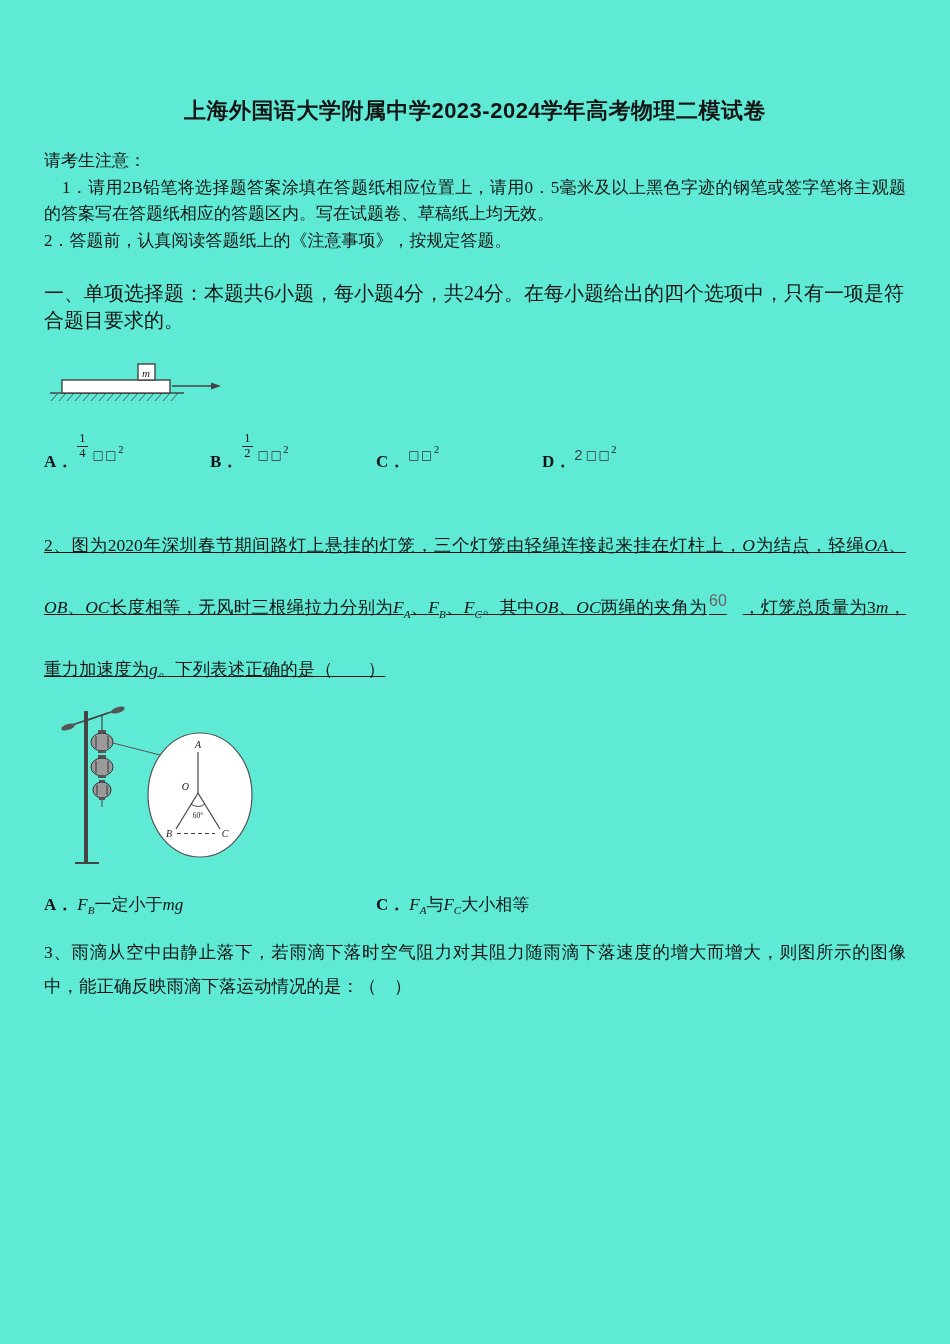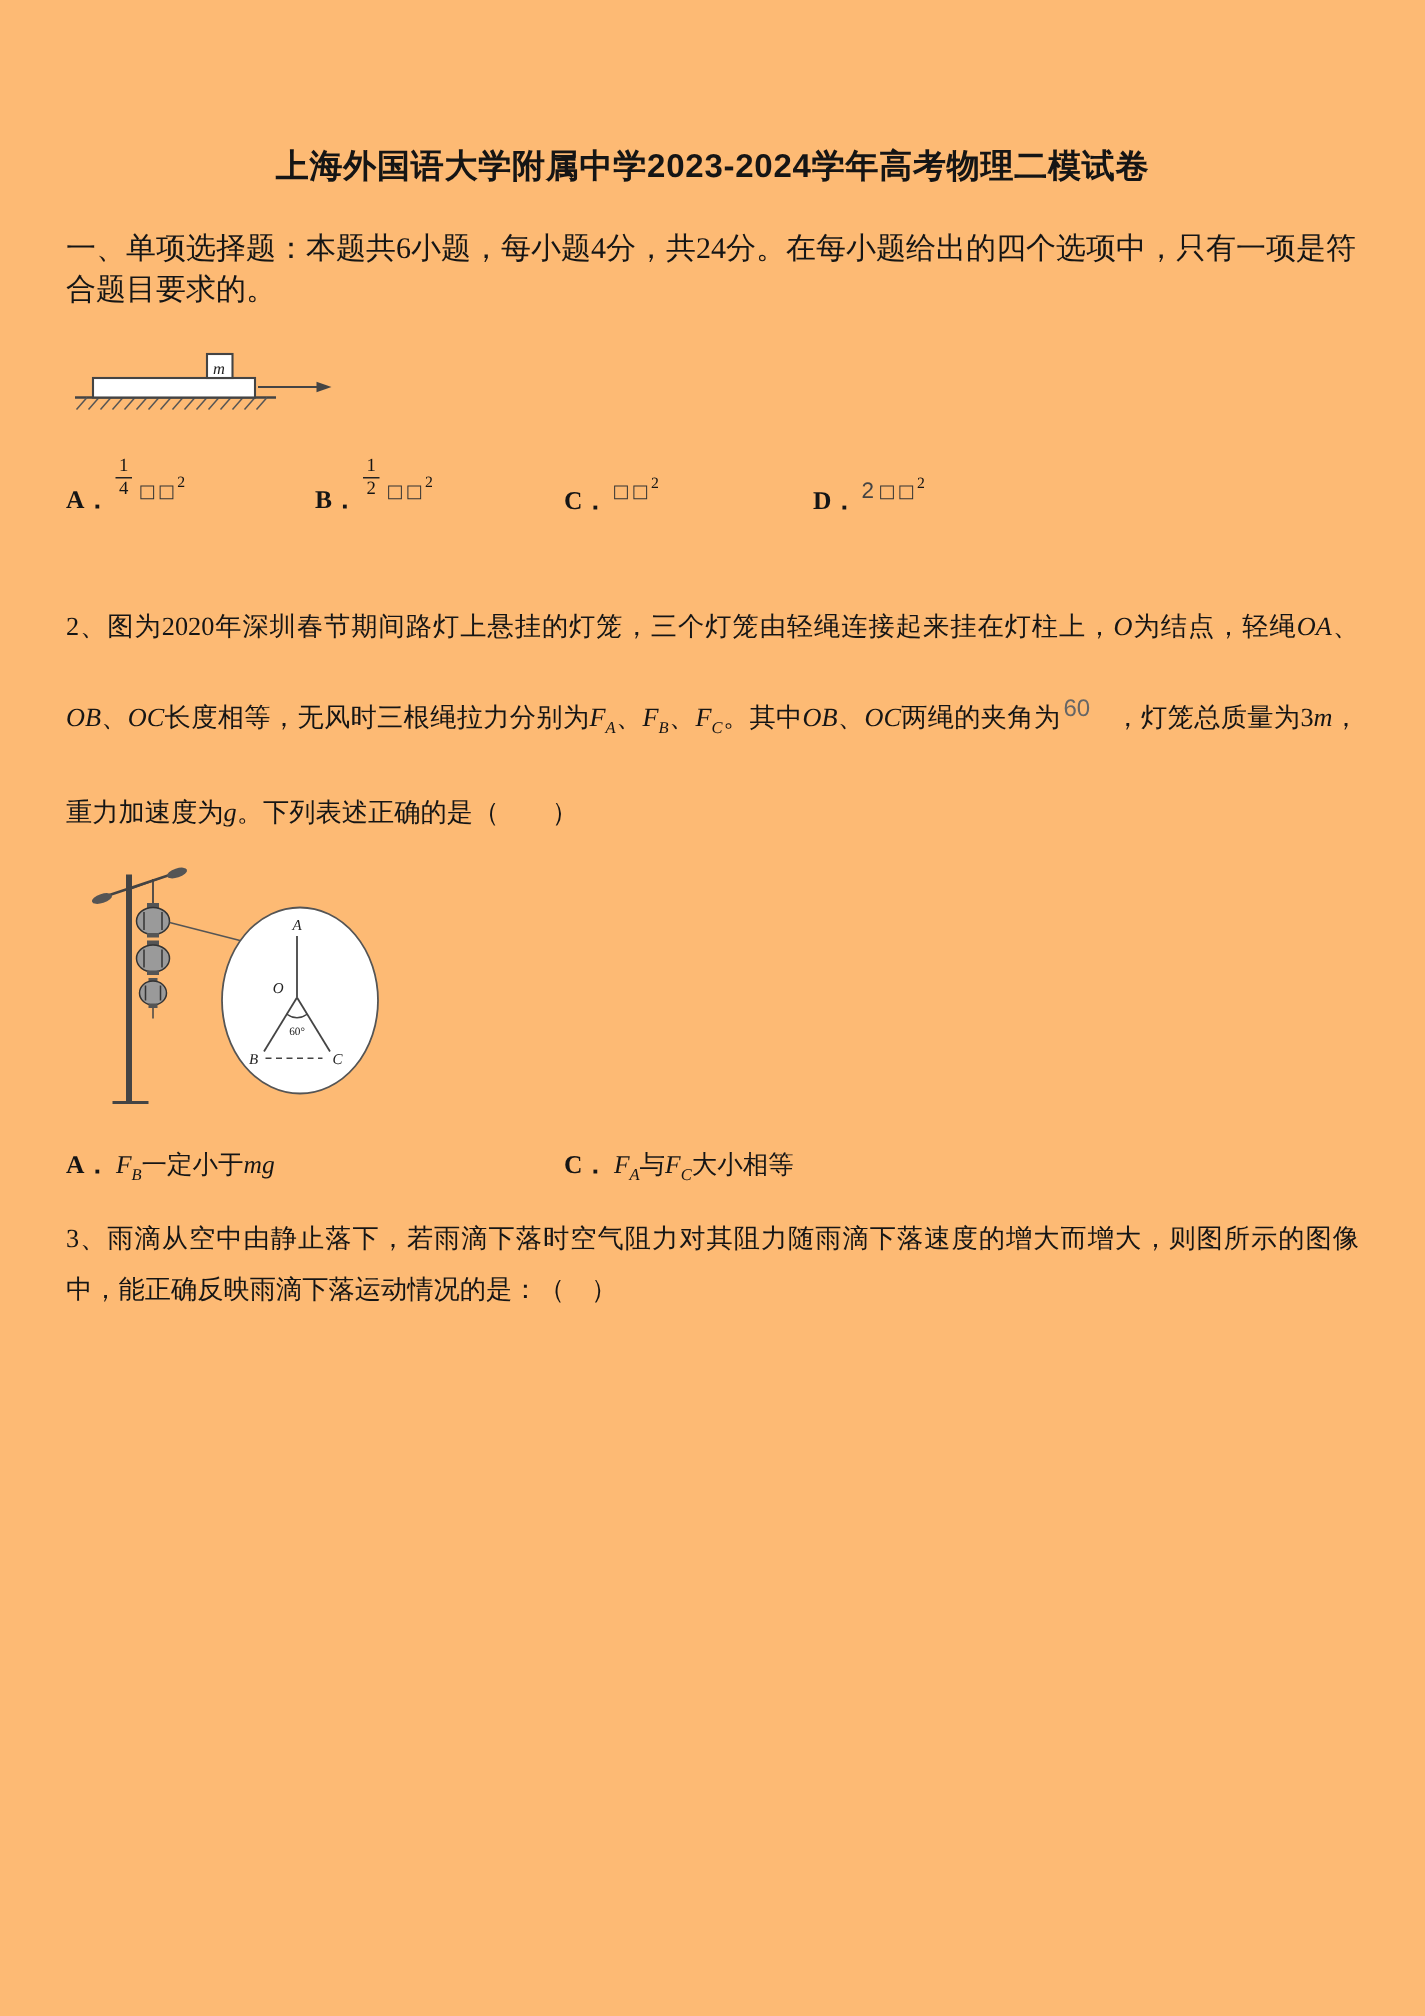--- a/index.html
+++ b/index.html
@@ -1,34 +1,34 @@
 <!DOCTYPE html>
 <html><head>
 <meta charset="utf-8">
 <style>
   * { box-sizing: border-box; }
   html, body { margin: 0; padding: 0; background: #ffffff; }
   .page {
-    width: 950px; height: 1344px; margin: 0 auto; background: #fdba74;
+    width: 950px; height: 1344px; margin: 0 auto; background: #5eead4;
     font-family: "Liberation Serif", "DejaVu Serif", serif;
     color: #151515; overflow: hidden; position: relative;
     padding: 96px 44px 0 44px;
   }
   .title {
     font-family: "Liberation Sans", "DejaVu Sans", sans-serif;
     font-size: 22px; font-weight: 700; text-align: center;
     margin: 0 0 22px 0; letter-spacing: 0.5px;
   }
   .notice { font-size: 17px; line-height: 26.5px; }
   .notice p { margin: 0; text-align: justify; }
   .notice .n1 { text-indent: 18px; }
   .section { font-size: 20px; margin: 26px 0 0 0; }
   .qtext { font-size: 17.5px; margin: 0; text-align: justify; }
   .q1text { line-height: 70px; margin-top: 4px; }
-  .q2text { line-height: 56px; margin-top: 44px; }
+  .q2text { line-height: 56px; margin-top: 44px; text-decoration: underline; }
   .q3text { line-height: 34px; margin-top: 18px; }
   .tofu { display: inline-block; font-size: 11px; vertical-align: 5px; margin: 0 1px; color: #333; font-family: "DejaVu Sans", sans-serif; }
   sub { font-size: 11px; }
   .deg60 {
     font-size: 16px; color: #666; font-family: "Liberation Sans", sans-serif;
     vertical-align: 7px; margin: 0 16px 0 2px;
   }
   .fig1 { display: block; margin: 10px 0 0 2px; }
   .fig2 { display: block; margin: 2px 0 0 14px; }
   .q1opts { display: flex; margin-top: 24px; font-size: 17px; align-items: flex-end; }
@@ -51,20 +51,25 @@
   .q2opt .opt-label { margin-right: 4px; }
   svg text { font-family: "Liberation Serif", "DejaVu Serif", serif; }
 </style>
 </head>
 <body>
 
 <div class="page">
 
   <h1 class="title">上海外国语大学附属中学2023-2024学年高考物理二模试卷</h1>
 
+  <div class="notice">
+    <p>请考生注意：</p>
+    <p class="n1">1．请用2B铅笔将选择题答案涂填在答题纸相应位置上，请用0．5毫米及以上黑色字迹的钢笔或签字笔将主观题的答案写在答题纸相应的答题区内。写在试题卷、草稿纸上均无效。</p>
+    <p>2．答题前，认真阅读答题纸上的《注意事项》，按规定答题。</p>
+  </div>
 
   <p class="section">一、单项选择题：本题共6小题，每小题4分，共24分。在每小题给出的四个选项中，只有一项是符合题目要求的。</p>
 
 
   <svg class="fig1" width="182" height="64" viewBox="0 0 182 64">
     <g>
       <line x1="4" y1="49" x2="138" y2="49" stroke="#444" stroke-width="1.6"></line>
       <g stroke="#555" stroke-width="1">
         <line x1="12" y1="49" x2="5" y2="57"></line>
           <line x1="20" y1="49" x2="13" y2="57"></line>

